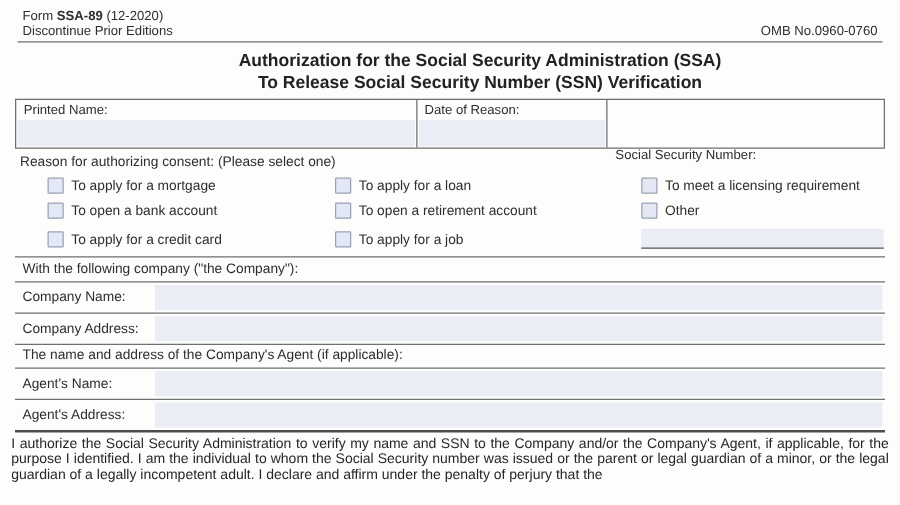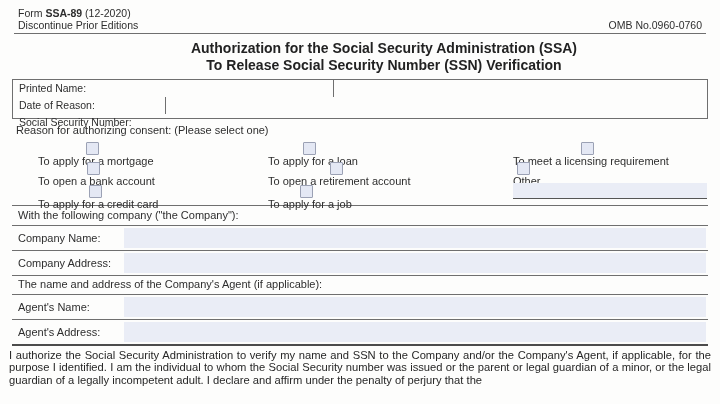--- a/index.html
+++ b/index.html
@@ -24,33 +24,32 @@
   .omb{font-size:10.5px;line-height:11px;}
   
   .title-block{text-align:center;padding:6px 0 5px 0;margin-left:48px;}
   .title-block div{font-weight:bold;font-size:14px;line-height:17px;color:#222;}
   
   .id-table{
     margin:0 12px;
     border:1px solid #6f6f6f;
     display:flex;
     height:38px;
-    flex-direction:column;
   }
   .id-cell{display:flex;flex-direction:column;border-right:1px solid #6f6f6f;box-sizing:border-box;}
-  .id-cell:last-child{border-right:none;}
+  .id-cell:last-child{border-right:none;margin-top:36px;}
   .id-cell .cell-label{font-size:10.5px;padding:2px 2px 0 6px;line-height:13px;}
   .id-cell .cell-input{flex:1;background:#eaedf6;margin:1px;}
   .c-name{width:46.2%;}
   .c-dob{width:22%;}
   .c-ssn{width:31.8%;}
   
   .reason-heading{margin:5px 16px 2px 16px;font-size:11px;line-height:13px;}
   .cb-grid{position:relative;height:64px;margin:0 12px 2px 12px;}
-  .opt{position:absolute;display:flex;align-items:center;font-size:11px;white-space:nowrap;flex-direction:column;}
+  .opt{position:absolute;display:flex;align-items:center;font-size:11px;white-space:nowrap;}
   .checkbox{
     display:inline-block;width:11px;height:11px;
     background:#e4e8f4;border:1px solid #9ba1b4;border-radius:1px;
     margin-right:6px;flex:none;
   }
   .col1{left:26px;} .col2{left:256px;} .col3{left:501px;}
   .row1{top:3px;} .row2{top:23px;} .row3{top:46px;}
   .other-input{
     position:absolute;left:501px;top:44px;width:194px;height:15px;
     background:#eaedf6;border-bottom:1.5px solid #555;

